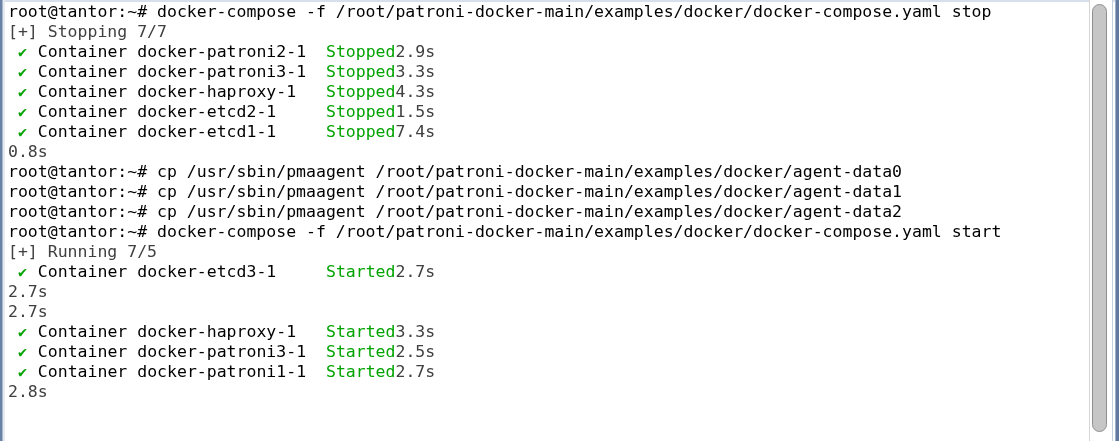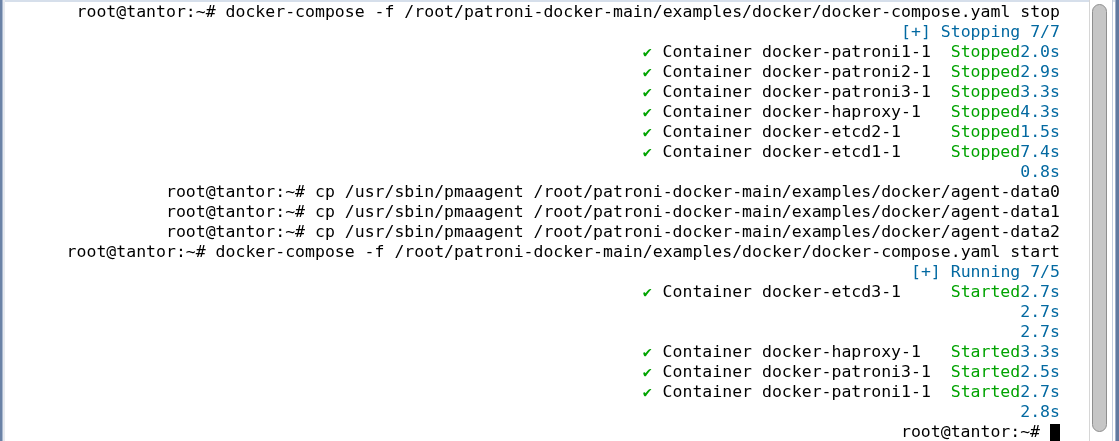--- a/index.html
+++ b/index.html
@@ -30,26 +30,26 @@
     background:#c6c6c6;
     border:1px solid #8f8f8f;
     border-radius:8px;
     box-sizing:border-box;
   }
   
   .screen{position:absolute;left:8px;top:2px;width:1052px;}
   .line{
     height:20px;
     display:flex;
-    justify-content:flex-end;
+    justify-content:flex-start;
     white-space:pre;
     color:#000000;
   }
   .seg{white-space:pre;}
-  .blue{color:#0369a1;}
+  .blue{color:#404040;}
   .green{color:#00a300;}
   .check{display:inline-block;width:10px;font-size:15px;}
   .cursor{
     display:inline-block;
     width:10px;height:17px;
     background:#000000;
     vertical-align:text-bottom;
   }
 </style>
 </head>
@@ -57,40 +57,38 @@
 
 <div class="window">
   <div class="edge-top"></div>
   <div class="edge edge-l-outer"></div>
   <div class="edge edge-l-mid"></div>
   <div class="edge edge-l-inner"></div>
 
   <div class="screen" id="terminal-lines">
       <div class="line"><span class="seg">root@tantor:~# docker-compose -f /root/patroni-docker-main/examples/docker/docker-compose.yaml stop</span></div>
       <div class="line"><span class="seg blue">[+] Stopping 7/7</span></div>
-      <div class="line"><span class="seg"><span class="seg"> </span><span class="seg green check">✔</span><span class="seg"> Container docker-patroni1-1  </span><span class="seg green">Stopped</span></span><span class="seg blue">2.0s</span></div>
       <div class="line"><span class="seg"><span class="seg"> </span><span class="seg green check">✔</span><span class="seg"> Container docker-patroni2-1  </span><span class="seg green">Stopped</span></span><span class="seg blue">2.9s</span></div>
       <div class="line"><span class="seg"><span class="seg"> </span><span class="seg green check">✔</span><span class="seg"> Container docker-patroni3-1  </span><span class="seg green">Stopped</span></span><span class="seg blue">3.3s</span></div>
       <div class="line"><span class="seg"><span class="seg"> </span><span class="seg green check">✔</span><span class="seg"> Container docker-haproxy-1   </span><span class="seg green">Stopped</span></span><span class="seg blue">4.3s</span></div>
       <div class="line"><span class="seg"><span class="seg"> </span><span class="seg green check">✔</span><span class="seg"> Container docker-etcd2-1     </span><span class="seg green">Stopped</span></span><span class="seg blue">1.5s</span></div>
       <div class="line"><span class="seg"><span class="seg"> </span><span class="seg green check">✔</span><span class="seg"> Container docker-etcd1-1     </span><span class="seg green">Stopped</span></span><span class="seg blue">7.4s</span></div>
       <div class="line"><span class="seg blue">0.8s</span></div>
       <div class="line"><span class="seg">root@tantor:~# cp /usr/sbin/pmaagent /root/patroni-docker-main/examples/docker/agent-data0</span></div>
       <div class="line"><span class="seg">root@tantor:~# cp /usr/sbin/pmaagent /root/patroni-docker-main/examples/docker/agent-data1</span></div>
       <div class="line"><span class="seg">root@tantor:~# cp /usr/sbin/pmaagent /root/patroni-docker-main/examples/docker/agent-data2</span></div>
       <div class="line"><span class="seg">root@tantor:~# docker-compose -f /root/patroni-docker-main/examples/docker/docker-compose.yaml start</span></div>
       <div class="line"><span class="seg blue">[+] Running 7/5</span></div>
       <div class="line"><span class="seg"><span class="seg"> </span><span class="seg green check">✔</span><span class="seg"> Container docker-etcd3-1     </span><span class="seg green">Started</span></span><span class="seg blue">2.7s</span></div>
       <div class="line"><span class="seg blue">2.7s</span></div>
       <div class="line"><span class="seg blue">2.7s</span></div>
       <div class="line"><span class="seg"><span class="seg"> </span><span class="seg green check">✔</span><span class="seg"> Container docker-haproxy-1   </span><span class="seg green">Started</span></span><span class="seg blue">3.3s</span></div>
       <div class="line"><span class="seg"><span class="seg"> </span><span class="seg green check">✔</span><span class="seg"> Container docker-patroni3-1  </span><span class="seg green">Started</span></span><span class="seg blue">2.5s</span></div>
       <div class="line"><span class="seg"><span class="seg"> </span><span class="seg green check">✔</span><span class="seg"> Container docker-patroni1-1  </span><span class="seg green">Started</span></span><span class="seg blue">2.7s</span></div>
       <div class="line"><span class="seg blue">2.8s</span></div>
-      <div class="line"><span class="seg">root@tantor:~# <span class="cursor"></span></span></div>
     </div>
 
   <div class="scroll-sep"></div>
   <div class="scroll-track"></div>
   <div class="scroll-thumb"></div>
 
   <div class="edge edge-r-light"></div>
   <div class="edge edge-r-mid"></div>
   <div class="edge edge-r-outer"></div>
 </div>

